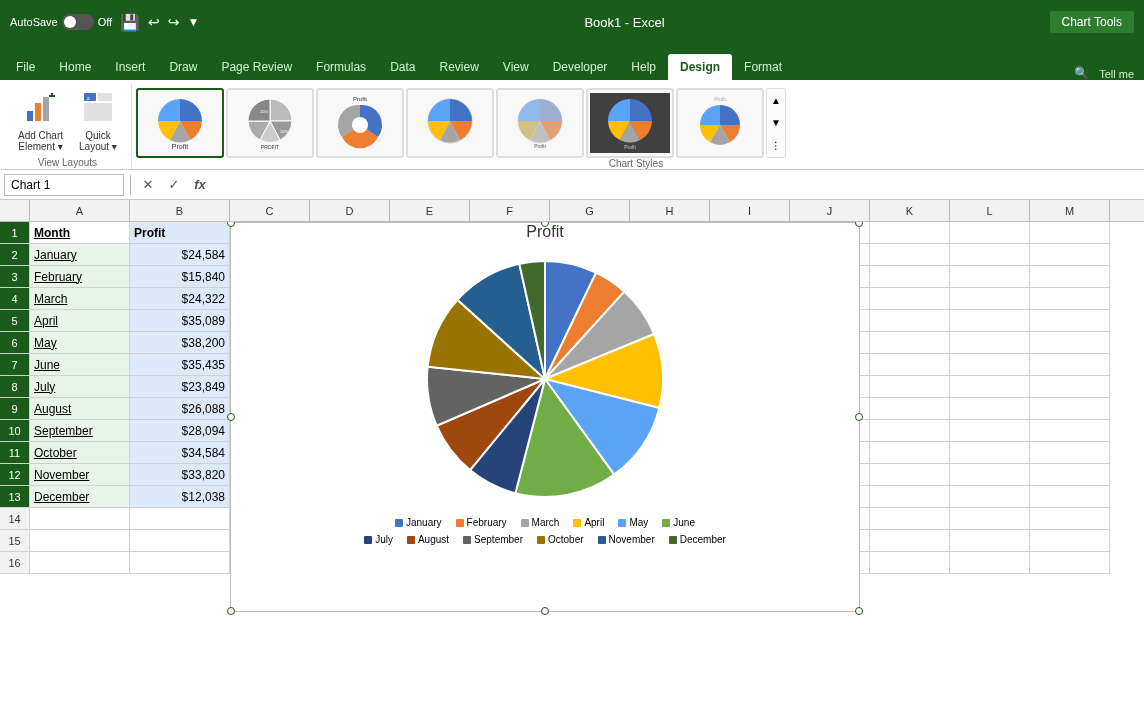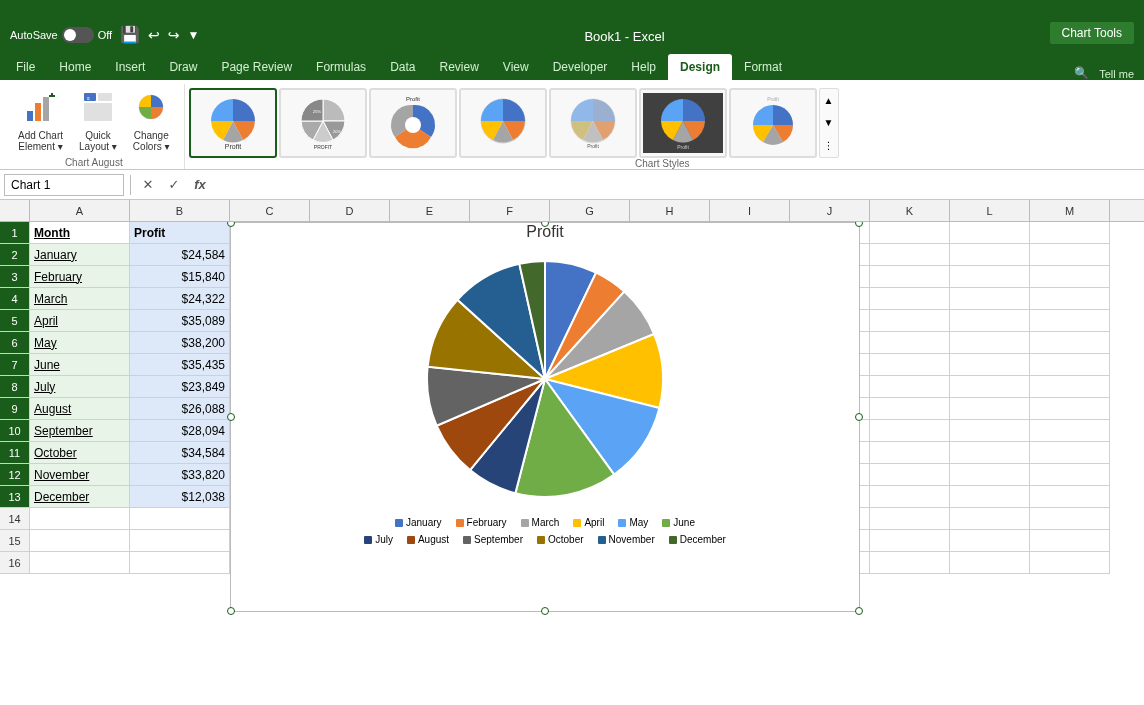--- a/index.html
+++ b/index.html
@@ -4,21 +4,21 @@
   <style>
     * { box-sizing: border-box; margin: 0; padding: 0; font-family: 'Segoe UI', Arial, sans-serif; }
     body { background: #fff; width: 1144px; height: 705px; overflow: hidden; font-size: 12px; }
 
     
     .title-bar {
       background: #1a5c1a;
       color: #fff;
       height: 44px;
       display: flex;
-      align-items: flex-end;
+      align-items: center;
       justify-content: space-between;
       padding: 0 10px;
     }
     .title-bar-left { display: flex; align-items: center; gap: 8px; font-size: 12px; }
     .title-bar-center { font-size: 13px; font-weight: 400; }
     .title-bar-right { background: #2e7d2e; padding: 4px 12px; font-size: 12px; border-radius: 2px; }
     .autosave { display: flex; align-items: center; gap: 4px; font-size: 11px; }
     .toggle { background: #555; border-radius: 10px; width: 32px; height: 16px; display: inline-flex; align-items: center; padding: 2px; }
     .toggle-knob { background: #fff; border-radius: 50%; width: 12px; height: 12px; }
 
@@ -279,34 +279,22 @@
           <svg width="32" height="32" viewBox="0 0 32 32">
             <rect x="2" y="2" width="12" height="8" fill="#4472c4" rx="1"></rect>
             <rect x="16" y="2" width="14" height="8" fill="#e0e0e0" rx="1"></rect>
             <rect x="2" y="12" width="28" height="18" fill="#e0e0e0" rx="1"></rect>
             <text x="5" y="9" font-size="5" fill="#fff">≡</text>
           </svg>
         </div>
         <div class="label">Quick<br>Layout ▾</div>
       </div>
 
-      <div class="ribbon-btn">
-        <div class="icon">
-          <svg width="32" height="32" viewBox="0 0 32 32">
-            <circle cx="16" cy="16" r="12" fill="none" stroke="#ddd" stroke-width="1"></circle>
-            <path d="M16 4 A12 12 0 0 1 28 16 L16 16 Z" fill="#4472c4"></path>
-            <path d="M28 16 A12 12 0 0 1 16 28 L16 16 Z" fill="#ed7d31"></path>
-            <path d="M16 28 A12 12 0 0 1 4 16 L16 16 Z" fill="#70ad47"></path>
-            <path d="M4 16 A12 12 0 0 1 16 4 L16 16 Z" fill="#ffc000"></path>
-          </svg>
-        </div>
-        <div class="label">Change<br>Colors ▾</div>
-      </div>
     </div>
-    <div class="ribbon-group-label">Chart August</div>
+    <div class="ribbon-group-label">View Layouts</div>
   </div>
 
   <div class="chart-styles-section">
     <div class="chart-styles-content">
 
       <div class="style-thumb selected">
         <svg viewBox="0 0 80 60">
           <circle cx="40" cy="28" r="22" fill="none"></circle>
           <path d="M40 28 L40 6 A22 22 0 0 1 62 28 Z" fill="#4472c4"></path>
           <path d="M40 28 L62 28 A22 22 0 0 1 50 47 Z" fill="#ed7d31"></path>

